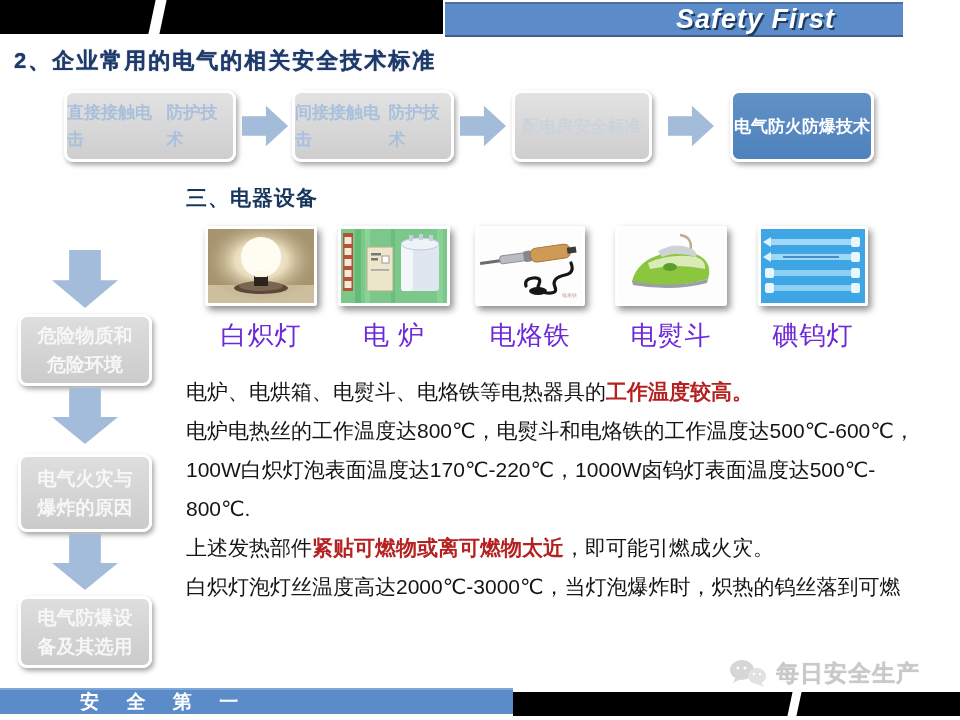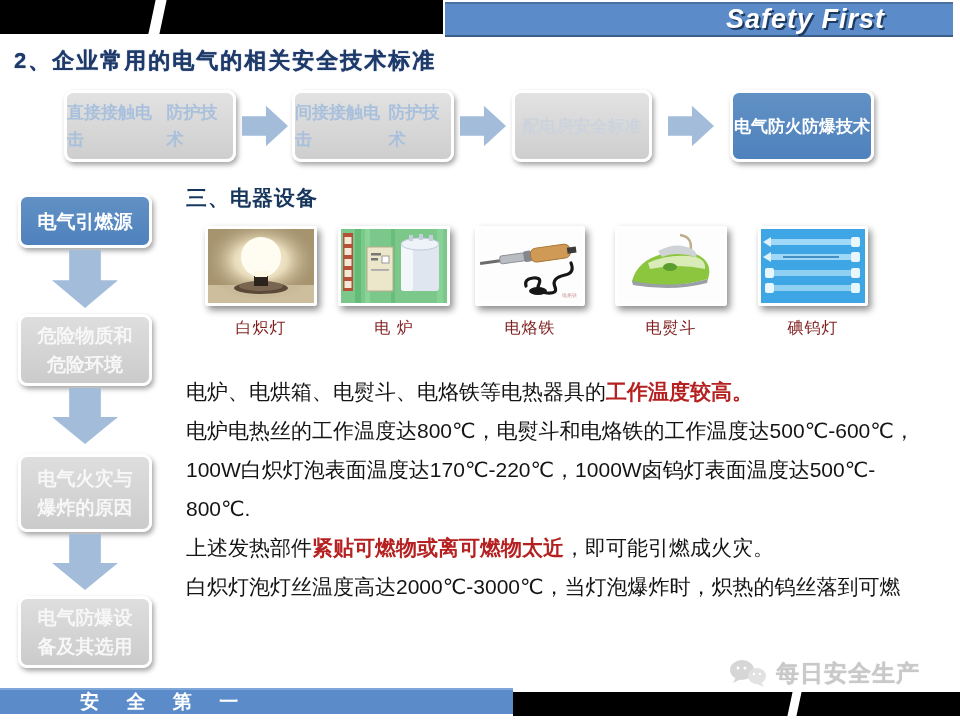--- a/index.html
+++ b/index.html
@@ -3,21 +3,21 @@
 <meta charset="utf-8">
 <style>
   * { margin:0; padding:0; box-sizing:border-box; }
   html,body { width:960px; height:720px; }
   body { font-family:"Liberation Sans","DejaVu Sans",sans-serif; background:#fff; overflow:hidden; }
   #slide { position:relative; width:960px; height:720px; background:#fff; }
 
   
   .hdr-black { position:absolute; left:0; top:0; width:443px; height:34px; background:#000; }
   .hdr-slash { position:absolute; left:152px; top:0; width:11px; height:34px; background:#fff; transform:skewX(-12deg); }
-  .hdr-blue  { position:absolute; left:445px; top:2px; width:508px; height:35px; background:#5b8cc9;
+  .hdr-blue  { position:absolute; left:445px; top:2px; width:458px; height:35px; background:#5b8cc9;
                border-top:2px solid #49719f; border-bottom:2px solid #3c5f89;
                display:flex; align-items:center; justify-content:flex-end; padding-right:68px; }
   .brand { color:#fff; font-size:27px; font-weight:bold; font-style:italic; letter-spacing:1px;
            text-shadow:2px 2px 0 #1e3a5f; }
 
   
   .slide-title { position:absolute; left:14px; top:46px; font-size:22px; font-weight:bold;
                  color:#1d3a6b; letter-spacing:2px; text-shadow:0 0 1px #1d3a6b; }
 
   
@@ -39,21 +39,21 @@
   .sbox.blue { background:linear-gradient(#6191c4,#4f81bd); color:#fff; }
   .arrow-down { position:absolute; left:52px; width:66px; background:#a3bcda;
                 clip-path:polygon(26% 0, 74% 0, 74% 52%, 100% 52%, 50% 100%, 0 52%, 26% 52%); }
 
   
   .sec-heading { position:absolute; left:186px; top:184px; font-size:21px; font-weight:bold; color:#17365d;
                  letter-spacing:1px; }
   .device { position:absolute; top:226px; display:flex; flex-direction:column; align-items:center; }
   .photo { border:3px solid #fff; border-radius:3px; box-shadow:3px 4px 7px rgba(0,0,0,.45); overflow:hidden; }
   .photo svg { display:block; }
-  .device-label { margin-top:12px; font-size:16px; color:#7f1d1d; letter-spacing:1px; }
+  .device-label { margin-top:12px; font-size:26px; color:#6d28d9; letter-spacing:1px; }
 
   .bodytext { position:absolute; left:186px; top:372px; width:772px; font-size:21px; color:#141414; }
   .bodytext .ln { line-height:39px; white-space:nowrap; }
   .red { color:#b52020; font-weight:bold; }
 
   
   .ft-blue { position:absolute; left:0; top:688px; width:513px; height:26px; background:#5b8cc9;
              border-top:2px solid #7fa6d9; display:flex; align-items:center; }
   .ft-slogan { color:#fff; font-size:19px; font-weight:bold; letter-spacing:8px; padding-left:80px;
                font-family:Liberation Mono, monospace; }
@@ -90,23 +90,20 @@
   <div class="fbox txt-light" style="left:512px; width:140px;">
     <span>配电房</span>
     <span>安全标准</span>
   </div>
   <div class="arrow-right" style="left:668px;"></div>
   <div class="fbox blue" style="left:730px; width:144px;">
     <span>电气防火</span>
     <span>防爆技术</span>
   </div>
 
-  <div class="sbox blue" style="top:194px; height:54px;">
-    <span>电气引燃源</span>
-  </div>
   <div class="arrow-down" style="top:250px; height:58px;"></div>
   <div class="sbox" style="top:314px; height:72px;">
     <span>危险物质和</span>
     <span>危险环境</span>
   </div>
   <div class="arrow-down" style="top:388px; height:56px;"></div>
   <div class="sbox" style="top:454px; height:78px;">
     <span>电气火灾与</span>
     <span>爆炸的原因</span>
   </div>

